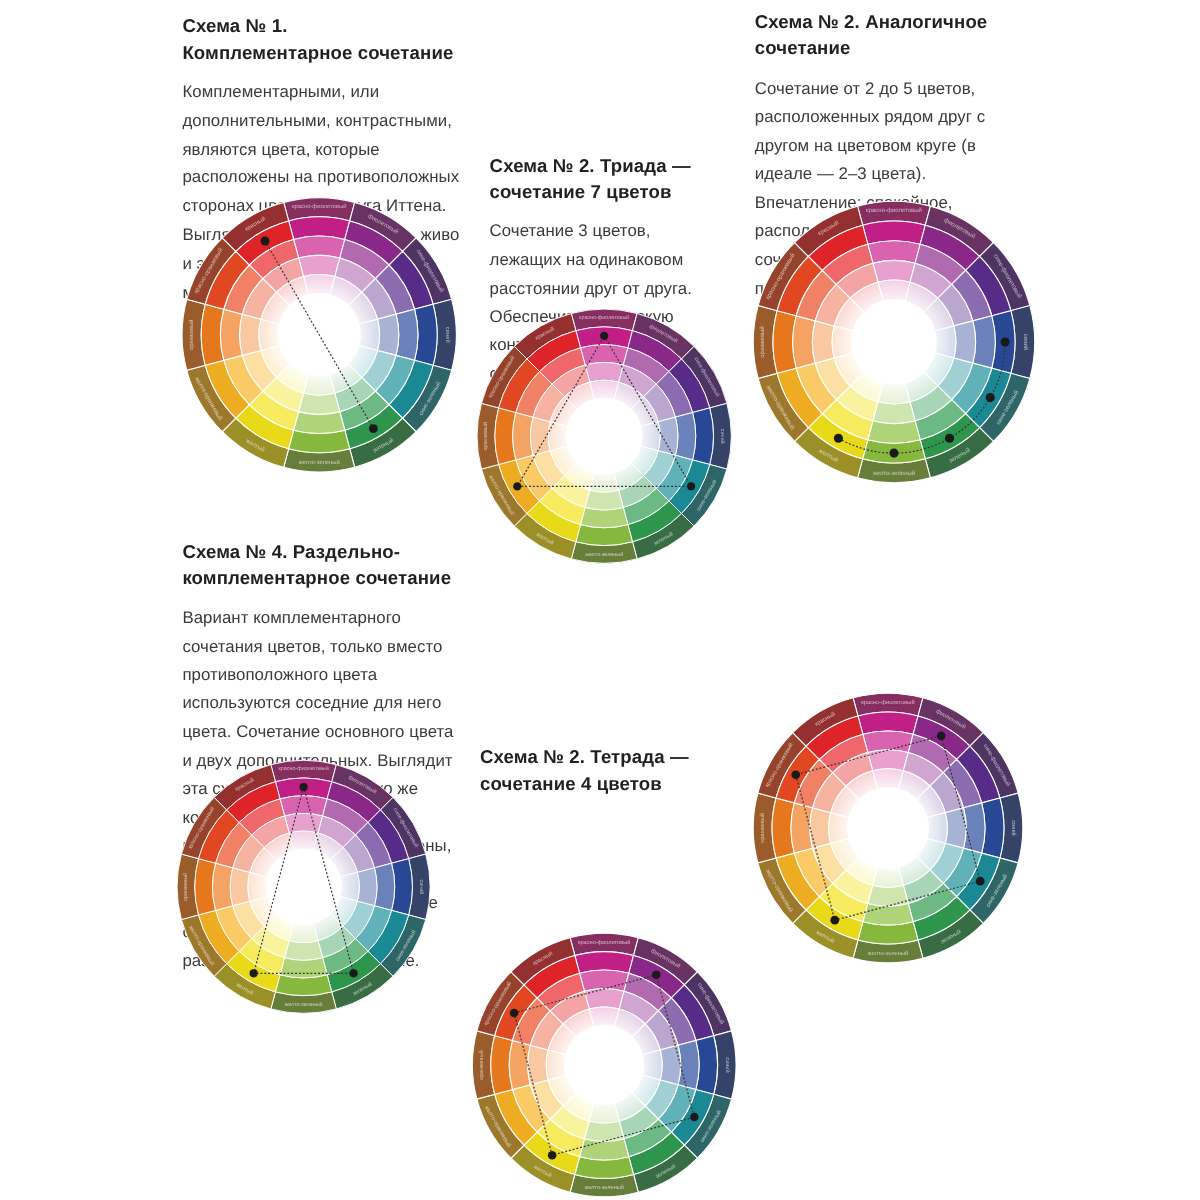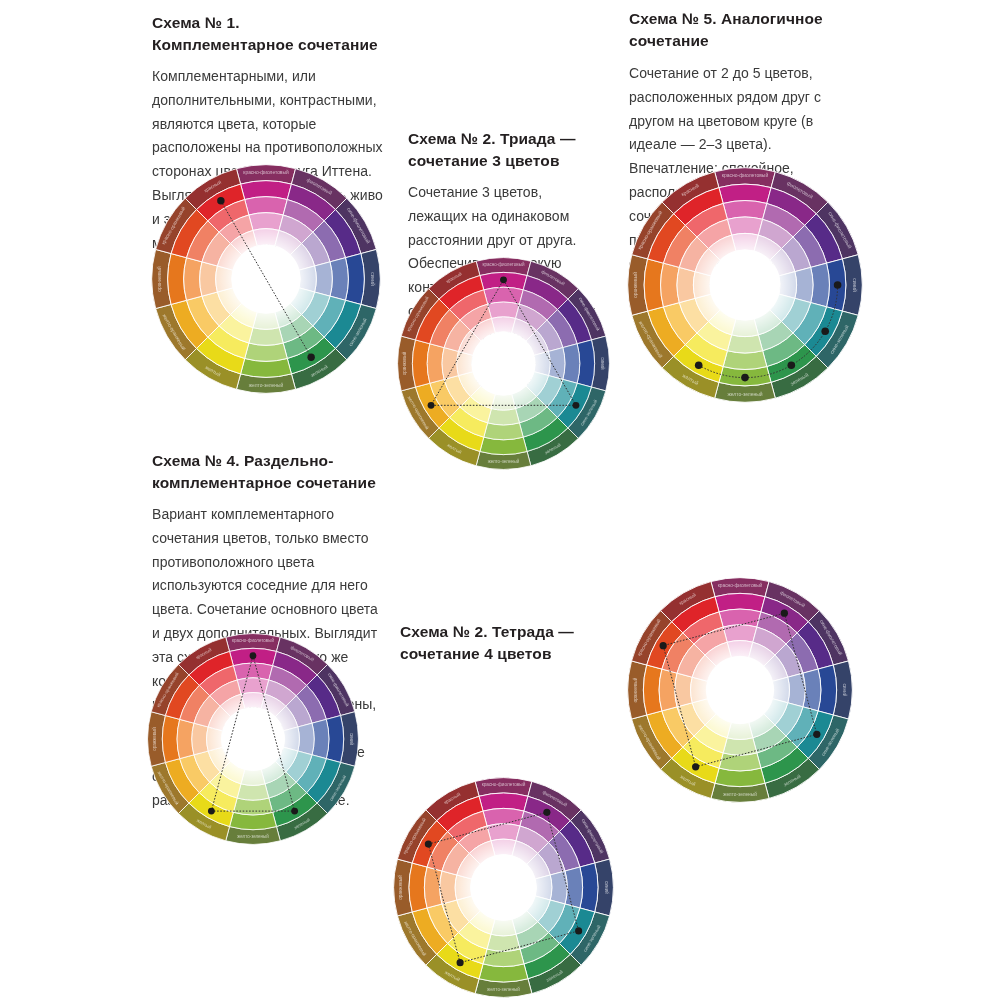--- a/index.html
+++ b/index.html
@@ -147,21 +147,21 @@
         <text x="9.418272000000002" y="116.00000000000001" text-anchor="middle" dominant-baseline="middle" font-size="4.872" fill="#ffffff" opacity="0.62" font-family="&quot;Liberation Sans&quot;, sans-serif" transform="rotate(270 9.418272000000002 116.00000000000001)">оранжевый</text>
         <text x="23.69751597275679" y="62.70913599999999" text-anchor="middle" dominant-baseline="middle" font-size="4.872" fill="#ffffff" opacity="0.62" font-family="&quot;Liberation Sans&quot;, sans-serif" transform="rotate(300 23.69751597275679 62.70913599999999)">красно-оранжевый</text>
         <text x="62.70913599999995" y="23.69751597275682" text-anchor="middle" dominant-baseline="middle" font-size="4.872" fill="#ffffff" opacity="0.62" font-family="&quot;Liberation Sans&quot;, sans-serif" transform="rotate(330 62.70913599999995 23.69751597275682)">красный</text>
         <path d="M 70.86729999999996 37.82787051723615 L 161.1327 194.17212948276386" fill="none" stroke="#333333" stroke-width="1" stroke-dasharray="1.6 1.6"></path>
         <circle cx="70.86729999999996" cy="37.82787051723615" r="3.712" fill="#1a1a1a"></circle>
         <circle cx="161.1327" cy="194.17212948276386" r="3.712" fill="#1a1a1a"></circle>
       </svg>
     </div>
 
   <div class="block" id="b2">
-    <h2 class="sch-title">Схема № 2. Триада — сочетание 3 цветов</h2>
+    <h2 class="sch-title">Схема № 2. Триада — сочетание 7 цветов</h2>
     <p class="sch-body">Сочетание 3 цветов, лежащих на одинаковом расстоянии друг от друга. Обеспечивает высокую контрастность при сохранении гармонии. Такая композиция выглядит достаточно живой даже при использовании бледных и ненасыщенных цветов.</p>
   </div>
   <div class="wheel" id="w2">
       <svg width="215" height="215" viewBox="0 0 215 215">
         <path d="M 80.09429836170682 5.220529068816276 A 105.8875 105.8875 0 0 1 134.90570163829318 5.220529068816276 L 131.06890340893213 19.539654999182005 A 91.06325 91.06325 0 0 0 83.93109659106787 19.539654999182005 Z" fill="#862e60" stroke="#ffffff" stroke-width="0.8"></path>
         <path d="M 83.93109659106787 19.539654999182005 A 91.06325 91.06325 0 0 1 131.06890340893213 19.539654999182005 L 127.23210517957108 33.858780929547734 A 76.23899999999999 76.23899999999999 0 0 0 87.76789482042892 33.858780929547734 Z" fill="#c11f85" stroke="#ffffff" stroke-width="0.8"></path>
         <path d="M 87.76789482042891 33.85878092954772 A 76.239 76.239 0 0 1 127.23210517957108 33.85878092954772 L 123.39530695021004 48.177906859913435 A 61.414750000000005 61.414750000000005 0 0 0 91.60469304978996 48.177906859913435 Z" fill="#d963ae" stroke="#ffffff" stroke-width="0.8"></path>
         <path d="M 91.60469304978996 48.17790685991344 A 61.41475 61.41475 0 0 1 123.39530695021003 48.17790685991344 L 119.55850872084899 62.497032790279164 A 46.5905 46.5905 0 0 0 95.441491279151 62.497032790279164 Z" fill="#e8a1ce" stroke="#ffffff" stroke-width="0.8"></path>
         <path d="M 95.441491279151 62.497032790279164 A 46.5905 46.5905 0 0 1 119.55850872084899 62.497032790279164 L 115.72171049148795 76.81615872064489 A 31.76625 31.76625 0 0 0 99.27828950851205 76.81615872064489 Z" fill="#f4d2e8" stroke="#ffffff" stroke-width="0.8"></path>
         <path d="M 134.90570163829318 5.220529068816276 A 105.8875 105.8875 0 0 1 182.37376929289056 32.62623070710946 L 171.8914415918859 43.108558408114135 A 91.06325 91.06325 0 0 0 131.06890340893213 19.539654999182005 Z" fill="#683262" stroke="#ffffff" stroke-width="0.8"></path>
@@ -241,21 +241,21 @@
         <text x="21.96106006095995" y="58.114069999999984" text-anchor="middle" dominant-baseline="middle" font-size="4.515000000000001" fill="#ffffff" opacity="0.62" font-family="&quot;Liberation Sans&quot;, sans-serif" transform="rotate(300 21.96106006095995 58.114069999999984)">красно-оранжевый</text>
         <text x="58.114069999999955" y="21.96106006095998" text-anchor="middle" dominant-baseline="middle" font-size="4.515000000000001" fill="#ffffff" opacity="0.62" font-family="&quot;Liberation Sans&quot;, sans-serif" transform="rotate(330 58.114069999999955 21.96106006095998)">красный</text>
         <path d="M 107.5 23.848874999999992 L 179.94399930514754 149.3255625 L 35.05600069485244 149.3255625 Z" fill="none" stroke="#333333" stroke-width="1" stroke-dasharray="1.6 1.6"></path>
         <circle cx="107.5" cy="23.848874999999992" r="3.44" fill="#1a1a1a"></circle>
         <circle cx="179.94399930514754" cy="149.3255625" r="3.44" fill="#1a1a1a"></circle>
         <circle cx="35.05600069485244" cy="149.3255625" r="3.44" fill="#1a1a1a"></circle>
       </svg>
     </div>
 
   <div class="block" id="b3">
-    <h2 class="sch-title">Схема № 5. Аналогичное сочетание</h2>
+    <h2 class="sch-title">Схема № 2. Аналогичное сочетание</h2>
     <p class="sch-body">Сочетание от 2 до 5 цветов, расположенных рядом друг с другом на цветовом круге (в идеале — 2–3 цвета). Впечатление: спокойное, располагающее. Пример сочетания аналогичных приглушенных цветов: желто-оранжевый, желтый, желто-зеленый, зеленый, сине-зеленый.</p>
   </div>
   <div class="wheel" id="w3">
       <svg width="238" height="238" viewBox="0 0 238 238">
         <path d="M 88.66252562830802 5.779004271526858 A 117.215 117.215 0 0 1 149.33747437169197 5.779004271526858 L 145.0902279596551 21.629943673513097 A 100.8049 100.8049 0 0 0 92.90977204034489 21.629943673513097 Z" fill="#862e60" stroke="#ffffff" stroke-width="0.9"></path>
         <path d="M 92.90977204034489 21.629943673513097 A 100.8049 100.8049 0 0 1 145.0902279596551 21.629943673513097 L 140.84298154761822 37.480883075499335 A 84.3948 84.3948 0 0 0 97.15701845238178 37.480883075499335 Z" fill="#c11f85" stroke="#ffffff" stroke-width="0.9"></path>
         <path d="M 97.15701845238178 37.480883075499335 A 84.3948 84.3948 0 0 1 140.84298154761822 37.480883075499335 L 136.59573513558135 53.331822477485574 A 67.9847 67.9847 0 0 0 101.40426486441865 53.331822477485574 Z" fill="#d963ae" stroke="#ffffff" stroke-width="0.9"></path>
         <path d="M 101.40426486441865 53.331822477485574 A 67.9847 67.9847 0 0 1 136.59573513558135 53.331822477485574 L 132.34848872354448 69.18276187947181 A 51.574600000000004 51.574600000000004 0 0 0 105.65151127645552 69.18276187947181 Z" fill="#e8a1ce" stroke="#ffffff" stroke-width="0.9"></path>
         <path d="M 105.65151127645552 69.18276187947181 A 51.574600000000004 51.574600000000004 0 0 1 132.34848872354448 69.18276187947181 L 128.1012423115076 85.03370128145805 A 35.164500000000004 35.164500000000004 0 0 0 109.89875768849241 85.03370128145805 Z" fill="#f4d2e8" stroke="#ffffff" stroke-width="0.9"></path>
         <path d="M 149.33747437169197 5.779004271526858 A 117.215 117.215 0 0 1 201.88352135678116 36.11647864321884 L 190.2798283668318 47.72017163316819 A 100.8049 100.8049 0 0 0 145.0902279596551 21.629943673513097 Z" fill="#683262" stroke="#ffffff" stroke-width="0.9"></path>

